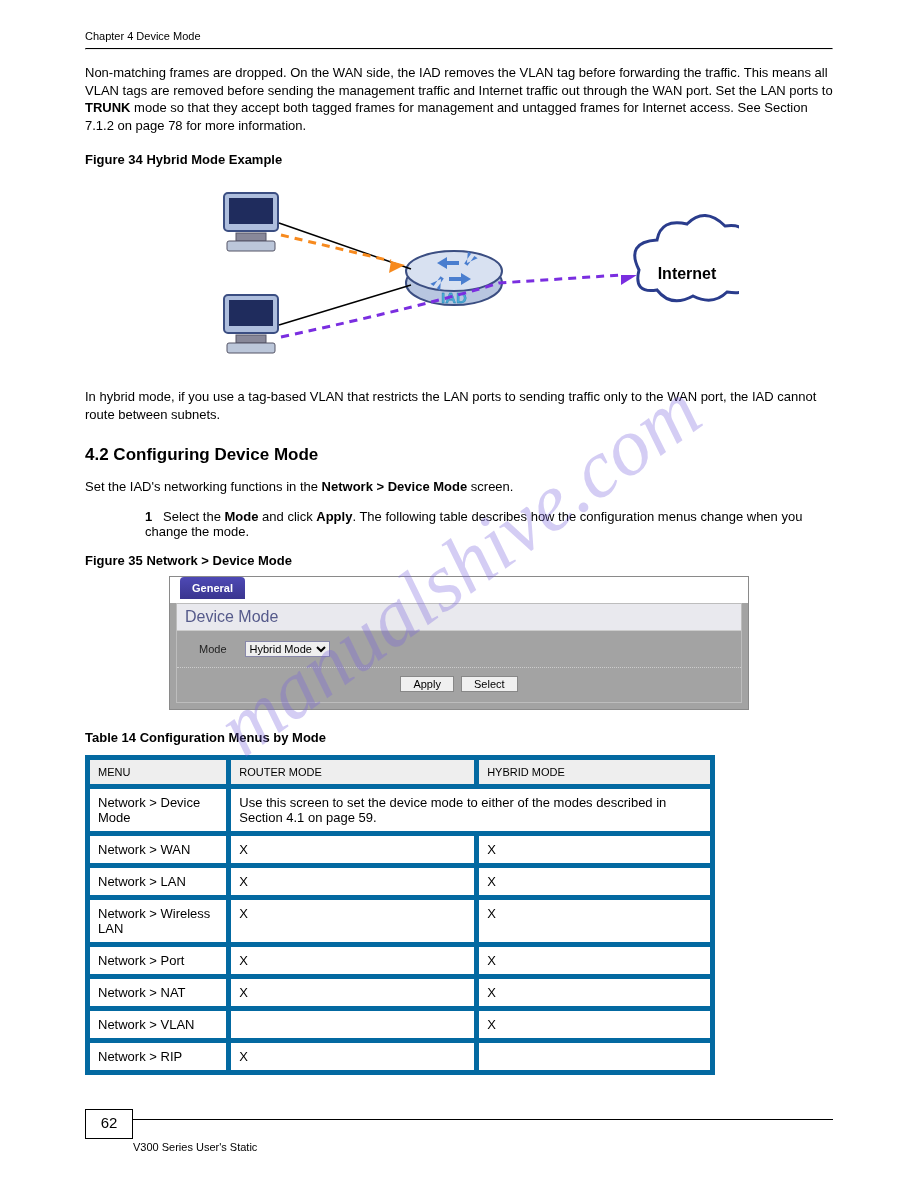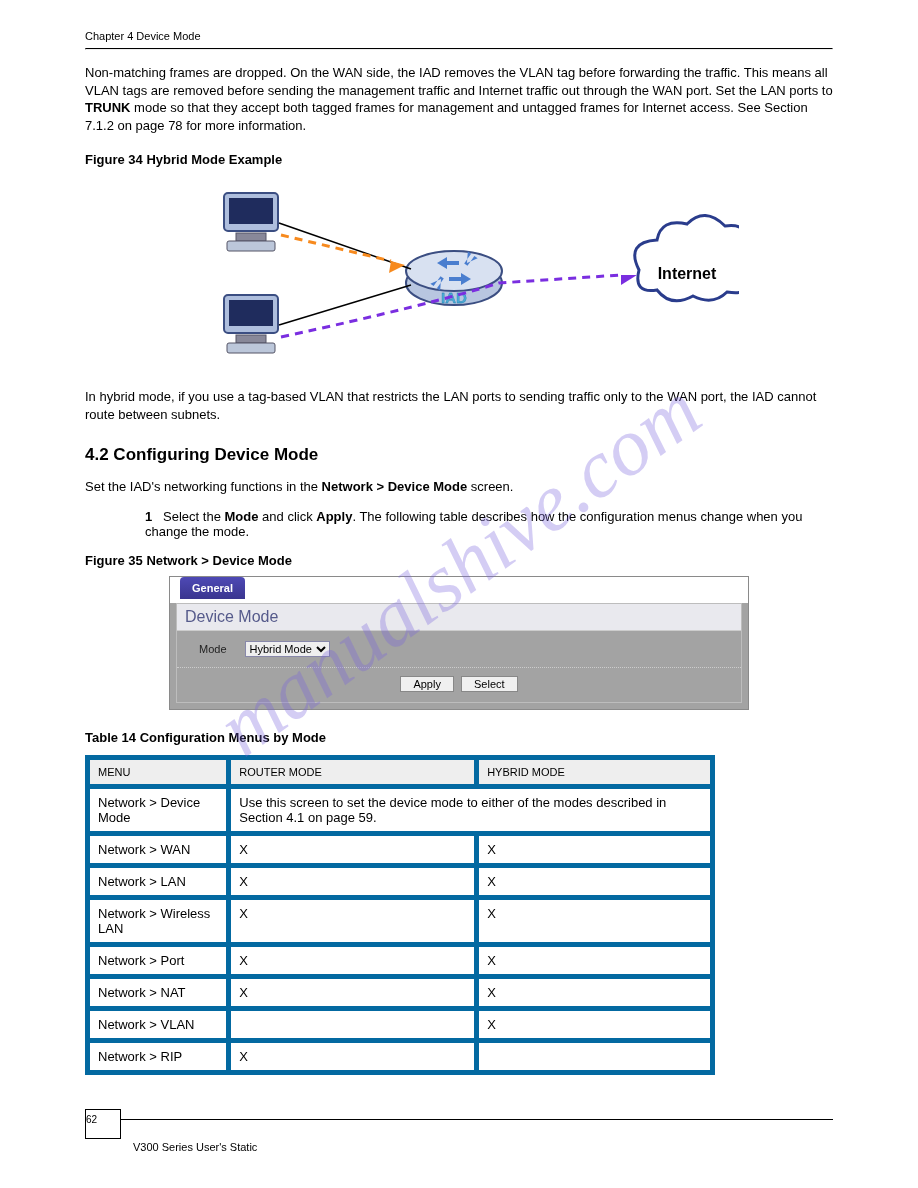--- a/index.html
+++ b/index.html
@@ -129,24 +129,24 @@
     font-size: 13px;
     margin: 20px 0 0 0;
   }
   .footer {
     margin-top: 34px;
     display: flex;
     align-items: flex-start;
   }
   .foot-box {
     border: 1px solid #000;
-    width: 36px;
+    width: 48px;
     height: 30px;
-    text-align: left;
-    font-size: 10px;
+    text-align: center;
+    font-size: 15px;
     padding-top: 4px;
   }
   .foot-line {
     flex: 1;
     border-top: 1px solid #000;
     margin-top: 10px;
   }
   .foot-text {
     font-size: 11px;
     margin-left: 48px;

